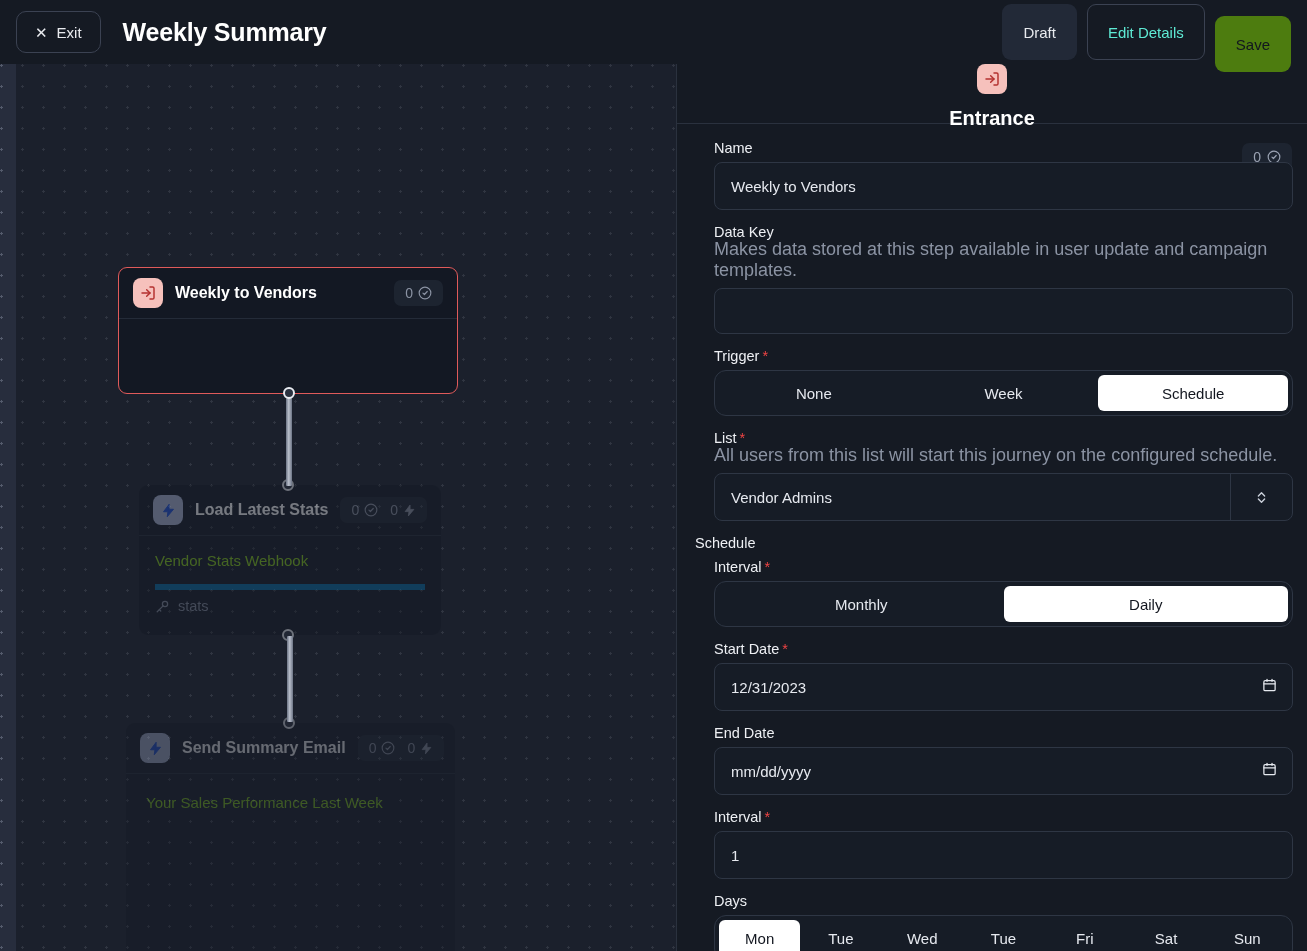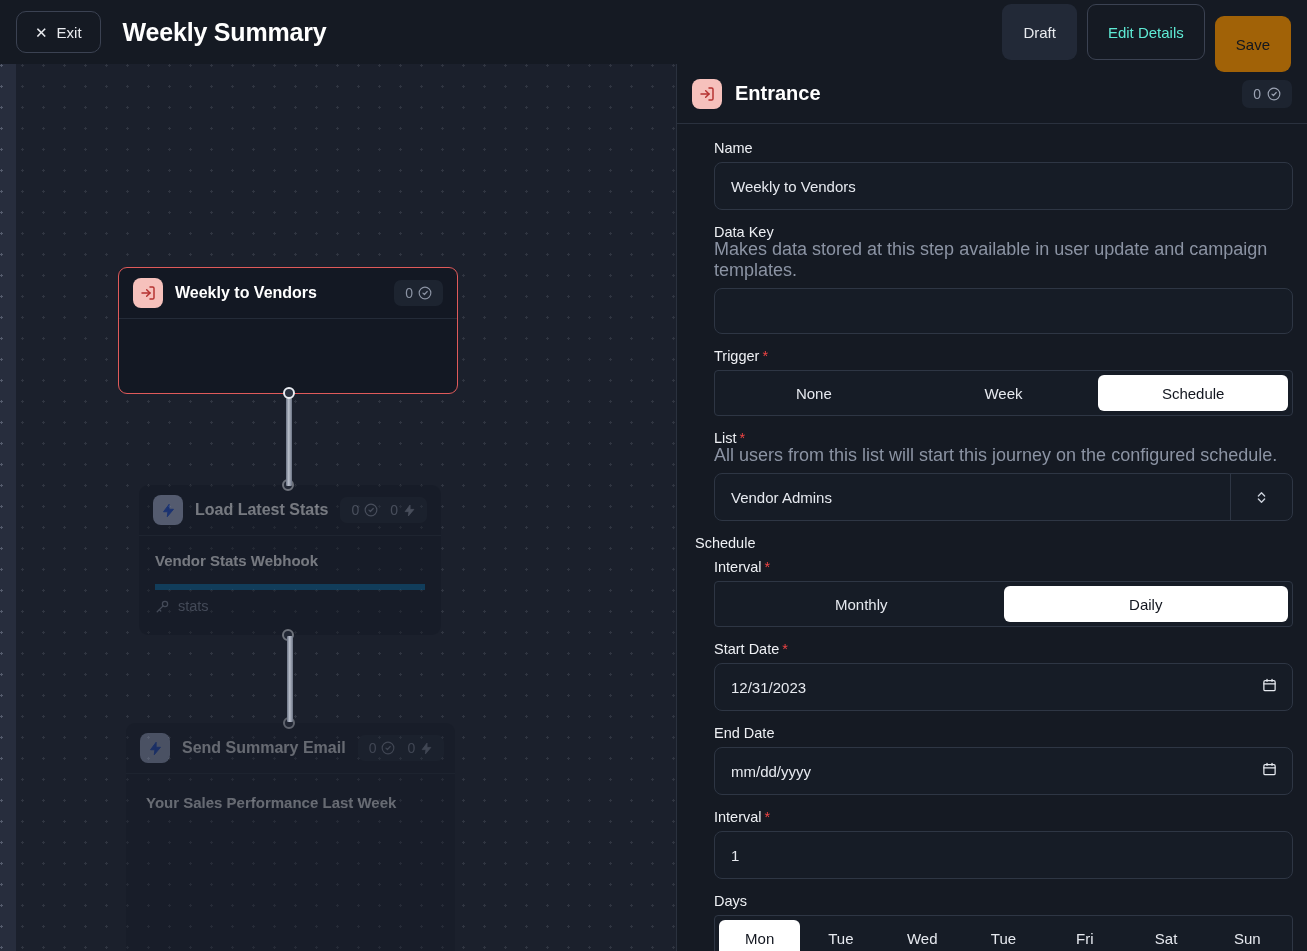--- a/index.html
+++ b/index.html
@@ -71,21 +71,21 @@
     background: #222937;
     color: #e8eaee;
   }
   .btn-outline {
     background: transparent;
     border: 1px solid #3b4252;
     color: #5eead4;
     text-align: center;
   }
   .btn-primary {
-    background: #a16207;
+    background: #4d7c0f;
     color: #12161f;
     margin-top: 24px;
   }
 
   
   .canvas {
     position: absolute;
     top: 64px; left: 0;
     width: 677px; height: 887px;
     background-color: #272d3d;
@@ -162,22 +162,22 @@
   .node-body {
     padding: 14px 16px 16px 16px;
     font-size: 14.5px;
     line-height: 1.45;
     color: #ced3dd;
   }
   .node-body b { color: #ffffff; font-weight: bold; }
 
   .sub-title {
     font-size: 15px;
-    font-weight: bold;
-    color: #ffffff;
+    font-weight: normal;
+    color: #84cc16;
     padding: 0 0 12px 0;
   }
   .key-row {
     display: flex;
     align-items: center;
     gap: 8px;
     padding: 6px 0;
     border-top: 6px solid #0369a1;
     color: #7f8799;
     font-size: 14.5px;
@@ -209,20 +209,21 @@
     border-left: 1px solid #2a313e;
     overflow: hidden;
   }
   .panel-head {
     display: flex;
     align-items: center;
     gap: 13px;
     height: 60px;
     padding: 0 15px;
     border-bottom: 1px solid #2a313e;
+    flex-direction: column;
   }
   .panel-title {
     font-size: 20px;
     font-weight: bold;
     color: #ffffff;
   }
   .panel-badge {
     margin-left: auto;
     display: flex;
     align-items: center;
@@ -298,21 +299,21 @@
     position: absolute;
     right: 16px;
     top: 50%;
     transform: translateY(-50%);
     pointer-events: none;
   }
 
   .segmented {
     display: flex;
     border: 1px solid #2e3644;
-    border-radius: 4px;
+    border-radius: 12px;
     padding: 4px;
     background: #161c26;
     gap: 0;
   }
   .seg {
     flex: 1;
     height: 36px;
     display: flex;
     align-items: center;
     justify-content: center;

